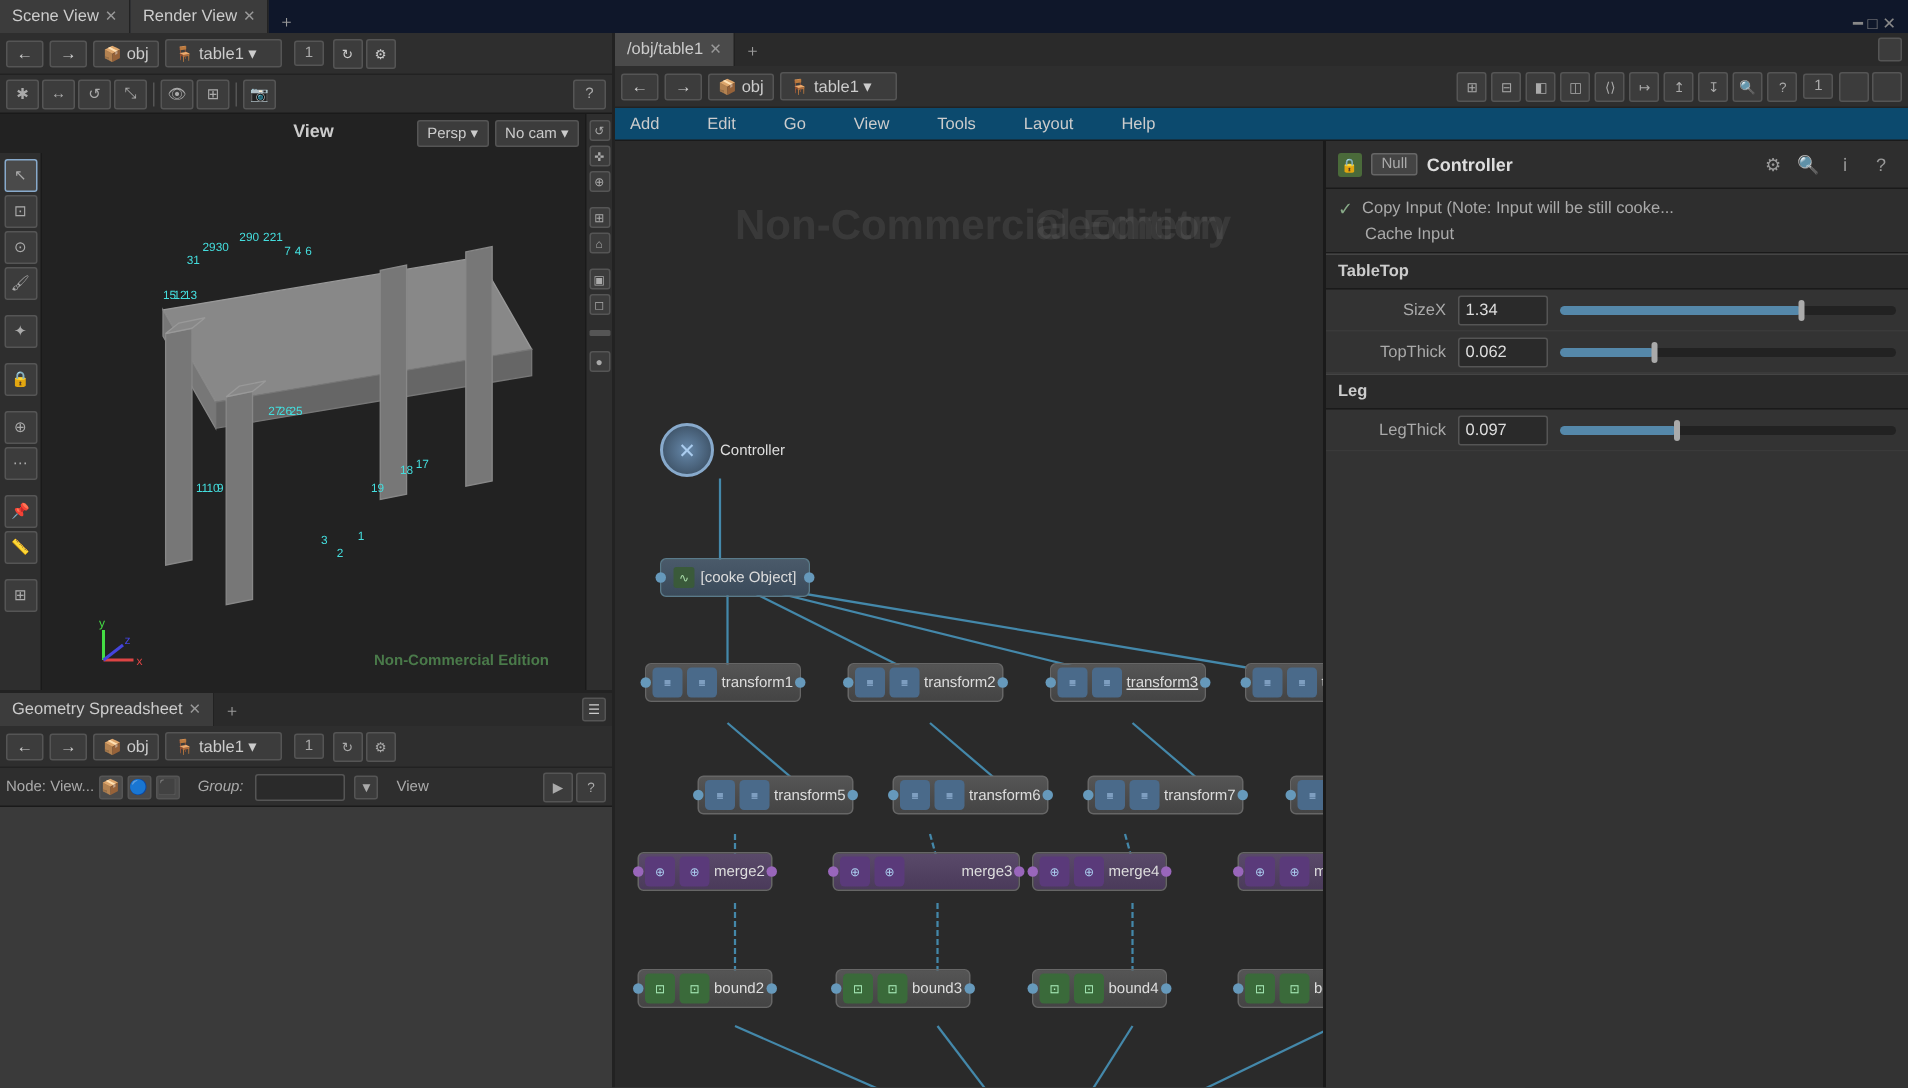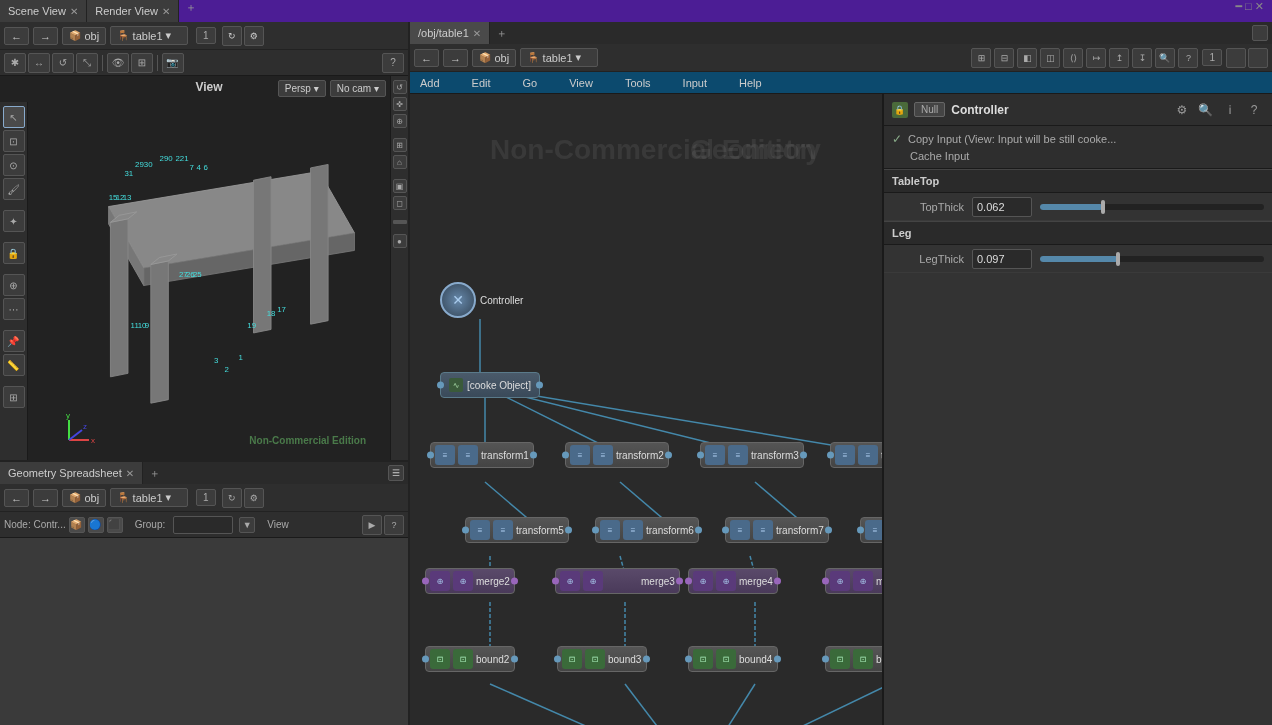--- a/index.html
+++ b/index.html
@@ -541,21 +541,21 @@
       font-size: 10px;
     }
     .tool-icon.active {
       background: #4a4a4a;
       border-color: #88aacc;
     }
   </style>
 </head>
 <body>
 
-<div style="display:flex; height:22px; background:#4c1d95; align-items:flex-start;">
+<div style="display:flex; height:22px; background:#0f172a; align-items:flex-end;">
   <div class="tab">
     <span>Scene View</span>
     <span class="tab-close">✕</span>
   </div>
   <div class="tab">
     <span>Render View</span>
     <span class="tab-close">✕</span>
   </div>
   <div class="tab-add">＋</div>
   <div style="flex:1;"></div>
@@ -731,26 +731,26 @@
         </div>
         <div style="margin-left:4px; background:#3c3c3c; border:1px solid #555; border-radius:2px; padding:2px 6px; font-size:10px; color:#aaa;">1</div>
         <div style="display:flex;gap:2px;margin-left:2px;">
           <div style="width:20px;height:20px;background:#3c3c3c;border:1px solid #555;border-radius:2px;display:flex;align-items:center;justify-content:center;font-size:9px;cursor:pointer;color:#aaa;">↻</div>
           <div style="width:20px;height:20px;background:#3c3c3c;border:1px solid #555;border-radius:2px;display:flex;align-items:center;justify-content:center;font-size:9px;cursor:pointer;color:#aaa;">⚙</div>
         </div>
       </div>
 
       <div class="geo-toolbar">
         <div style="display:flex;align-items:center;gap:3px;font-size:10px;color:#aaa;">
-          <span>Node: Contr...</span>
+          <span>Node: View...</span>
           <div style="width:16px;height:16px;background:#4a4a4a;border:1px solid #555;border-radius:2px;display:flex;align-items:center;justify-content:center;cursor:pointer;">📦</div>
           <div style="width:16px;height:16px;background:#4a4a4a;border:1px solid #555;border-radius:2px;display:flex;align-items:center;justify-content:center;cursor:pointer;">🔵</div>
           <div style="width:16px;height:16px;background:#4a4a4a;border:1px solid #555;border-radius:2px;display:flex;align-items:center;justify-content:center;cursor:pointer;">⬛</div>
         </div>
-        <span style="margin-left:8px;font-size:10px;color:#aaa;">Group:</span>
+        <span style="margin-left:8px;font-size:10px;color:#aaa;font-style:italic;">Group:</span>
         <div style="width:60px;height:18px;background:#2a2a2a;border:1px solid #555;border-radius:2px;margin-left:4px;"></div>
         <div style="width:16px;height:16px;background:#3c3c3c;border:1px solid #555;border-radius:2px;display:flex;align-items:center;justify-content:center;cursor:pointer;font-size:9px;margin-left:2px;color:#aaa;">▼</div>
         <div style="margin-left:8px;font-size:10px;color:#aaa;">View</div>
         <div style="margin-left:auto;display:flex;gap:2px;">
           <div style="width:20px;height:20px;background:#3c3c3c;border:1px solid #555;border-radius:2px;display:flex;align-items:center;justify-content:center;cursor:pointer;font-size:9px;color:#aaa;">▶</div>
           <div style="width:20px;height:20px;background:#3c3c3c;border:1px solid #555;border-radius:2px;display:flex;align-items:center;justify-content:center;cursor:pointer;font-size:9px;color:#aaa;">?</div>
         </div>
       </div>
 
     </div>
@@ -801,21 +801,21 @@
         </div>
       </div>
     </div>
 
     <div class="node-menu-bar">
       <div class="menu-item">Add</div>
       <div class="menu-item">Edit</div>
       <div class="menu-item">Go</div>
       <div class="menu-item">View</div>
       <div class="menu-item">Tools</div>
-      <div class="menu-item">Input</div>
+      <div class="menu-item">Layout</div>
       <div class="menu-item">Help</div>
     </div>
 
     <div class="node-editor-main">
 
       <div class="node-canvas">
 
         <div class="nc-watermark">Non-Commercial Edition</div>
         <div style="position:absolute;top:40px;left:280px;font-size:28px;color:rgba(150,150,150,0.15);font-weight:bold;pointer-events:none;">Geometry</div>
 
@@ -887,21 +887,21 @@
             <span style="font-size:10px;color:#ddd;">transform2</span>
             <div style="position:absolute;right:-4px;top:50%;transform:translateY(-50%);width:7px;height:7px;background:#6699bb;border-radius:50%;"></div>
           </div>
         </div>
 
         <div class="node" style="left:290px; top:348px;">
           <div class="node-box">
             <div style="position:absolute;left:-4px;top:50%;transform:translateY(-50%);width:7px;height:7px;background:#6699bb;border-radius:50%;"></div>
             <div class="node-icon blue-light">≡</div>
             <div class="node-icon blue-light">≡</div>
-            <span style="font-size:10px;color:#ddd;">transform3</span>
+            <span style="font-size:10px;color:#ddd;text-decoration:underline;">transform3</span>
             <div style="position:absolute;right:-4px;top:50%;transform:translateY(-50%);width:7px;height:7px;background:#6699bb;border-radius:50%;"></div>
           </div>
         </div>
 
         <div class="node" style="left:420px; top:348px;">
           <div class="node-box">
             <div style="position:absolute;left:-4px;top:50%;transform:translateY(-50%);width:7px;height:7px;background:#6699bb;border-radius:50%;"></div>
             <div class="node-icon blue-light">≡</div>
             <div class="node-icon blue-light">≡</div>
             <span style="font-size:10px;color:#ddd;">transform4</span>
@@ -1039,32 +1039,40 @@
             <div class="props-icon-btn">⚙</div>
             <div class="props-icon-btn">🔍</div>
             <div class="props-icon-btn">ℹ</div>
             <div class="props-icon-btn">?</div>
           </div>
         </div>
 
         <div class="copy-cache-area">
           <div class="copy-option">
             <span class="checkmark">✓</span>
-            <span>Copy Input (View: Input will be still cooke...</span>
+            <span>Copy Input (Note: Input will be still cooke...</span>
           </div>
           <div class="copy-option">
             <span style="width:12px;"></span>
             <span>Cache Input</span>
           </div>
         </div>
 
         <div class="section-header">
           <span>TableTop</span>
         </div>
 
+        <div class="param-row">
+          <div class="param-label">SizeX</div>
+          <div class="param-value-box">1.34</div>
+          <div class="param-slider">
+            <div class="param-slider-fill" style="width:72%;"></div>
+            <div class="param-slider-handle" style="left:calc(72% - 2px);"></div>
+          </div>
+        </div>
 
 
         <div class="param-row">
           <div class="param-label">TopThick</div>
           <div class="param-value-box">0.062</div>
           <div class="param-slider">
             <div class="param-slider-fill" style="width:28%;"></div>
             <div class="param-slider-handle" style="left:calc(28% - 2px);"></div>
           </div>
         </div>

